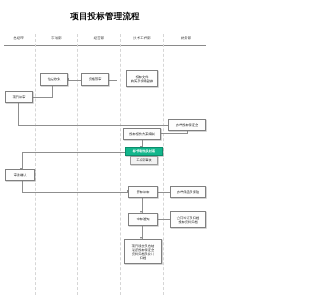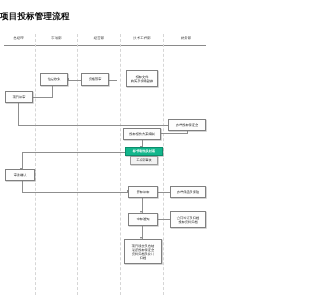--- a/index.html
+++ b/index.html
@@ -8,20 +8,21 @@
     background:#ffffff;
     font-family:"DejaVu Sans","Liberation Sans",sans-serif;
     overflow:hidden;
     position:relative;
   }
   #chart{position:absolute;inset:0;}
 
   .title{
     position:absolute;
     left:0;right:0;top:11px;
+    text-align:center;
     font-size:8.5px;
     font-weight:bold;
     color:#000;
     letter-spacing:0.2px;
   }
 
   
   .lane-head{
     position:absolute;
     top:33px;height:11px;

